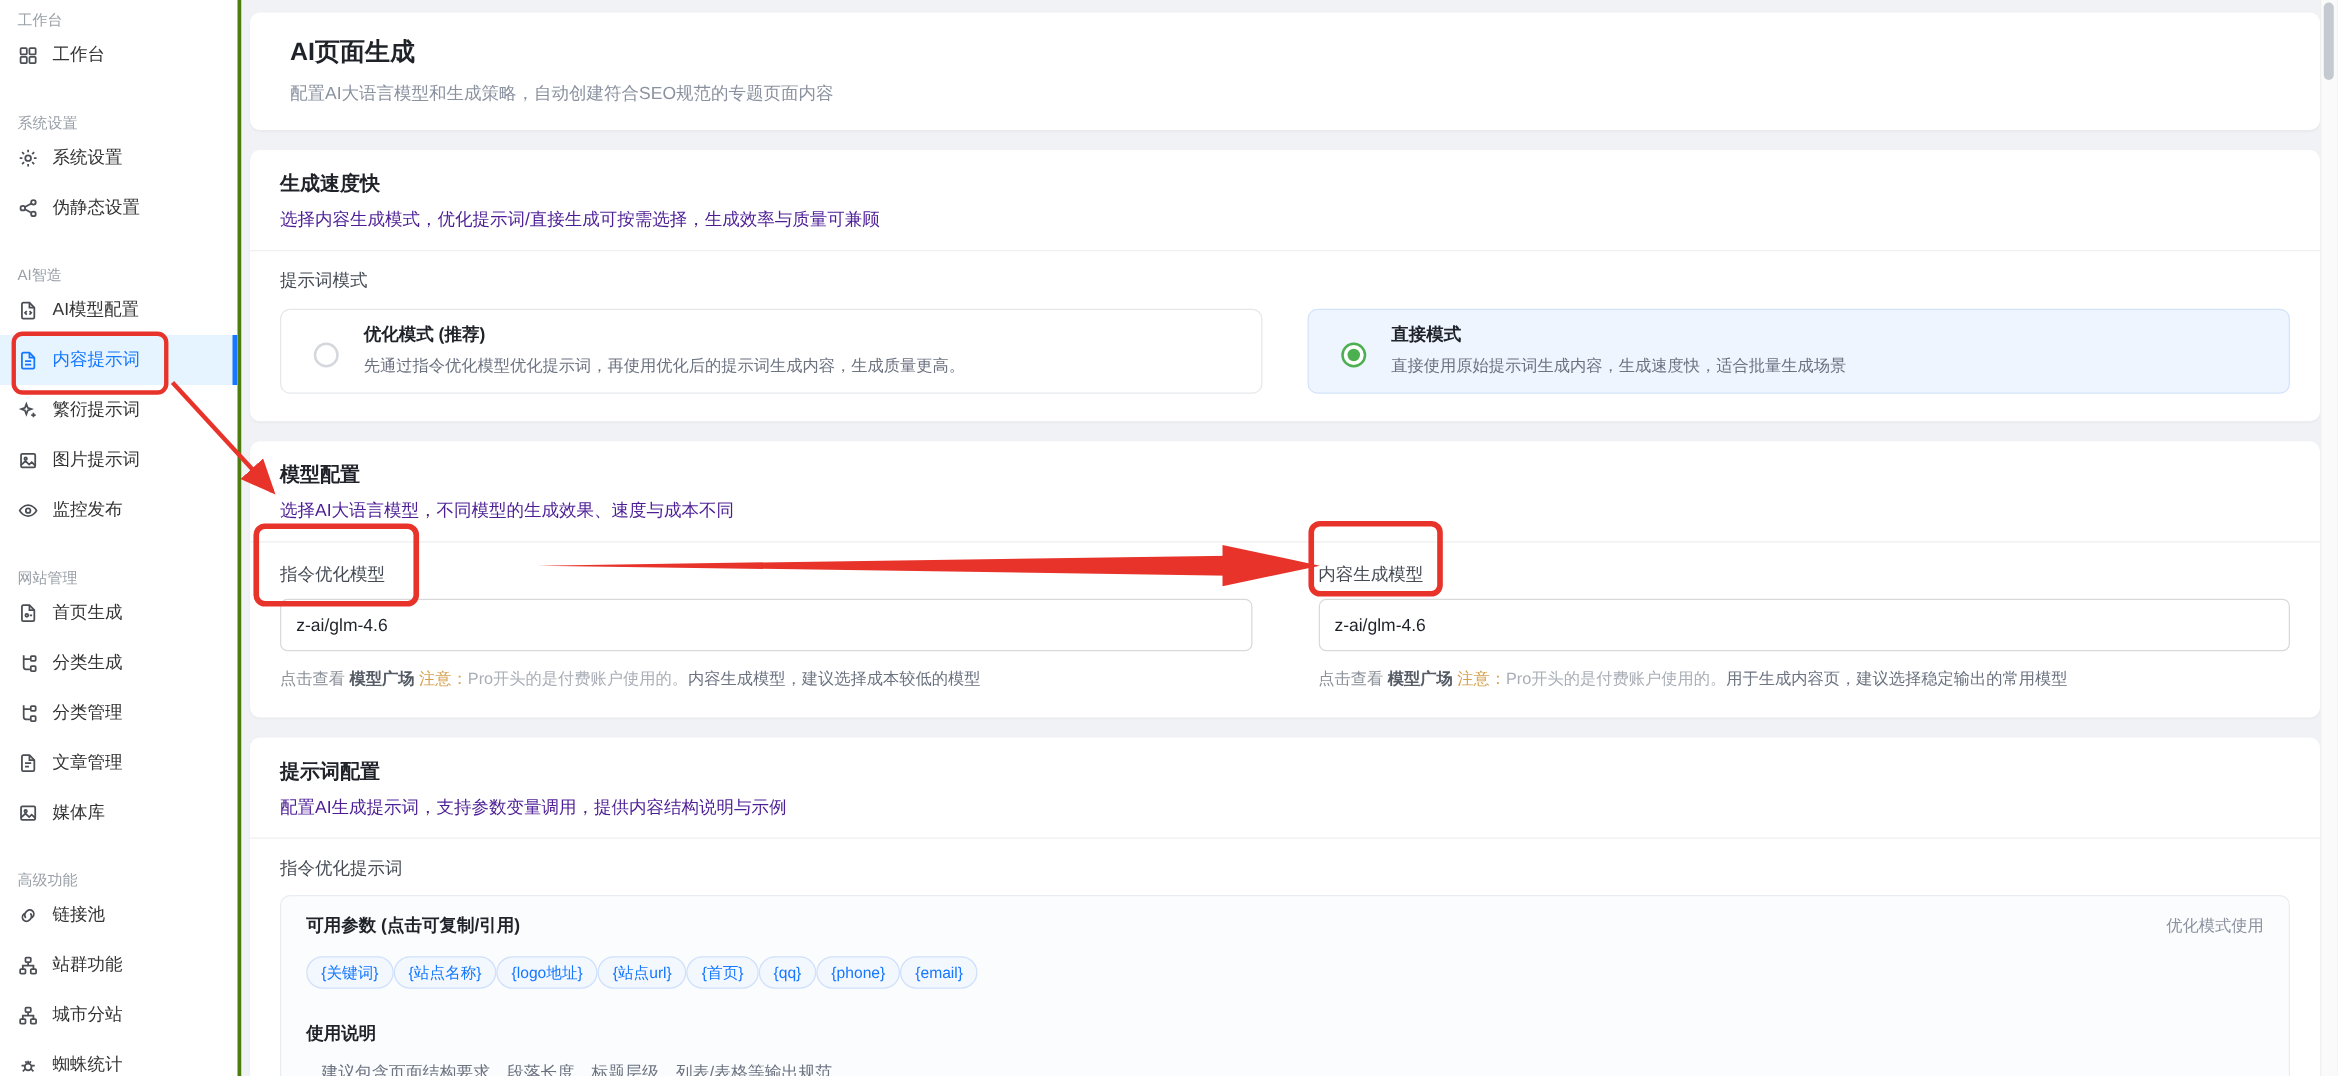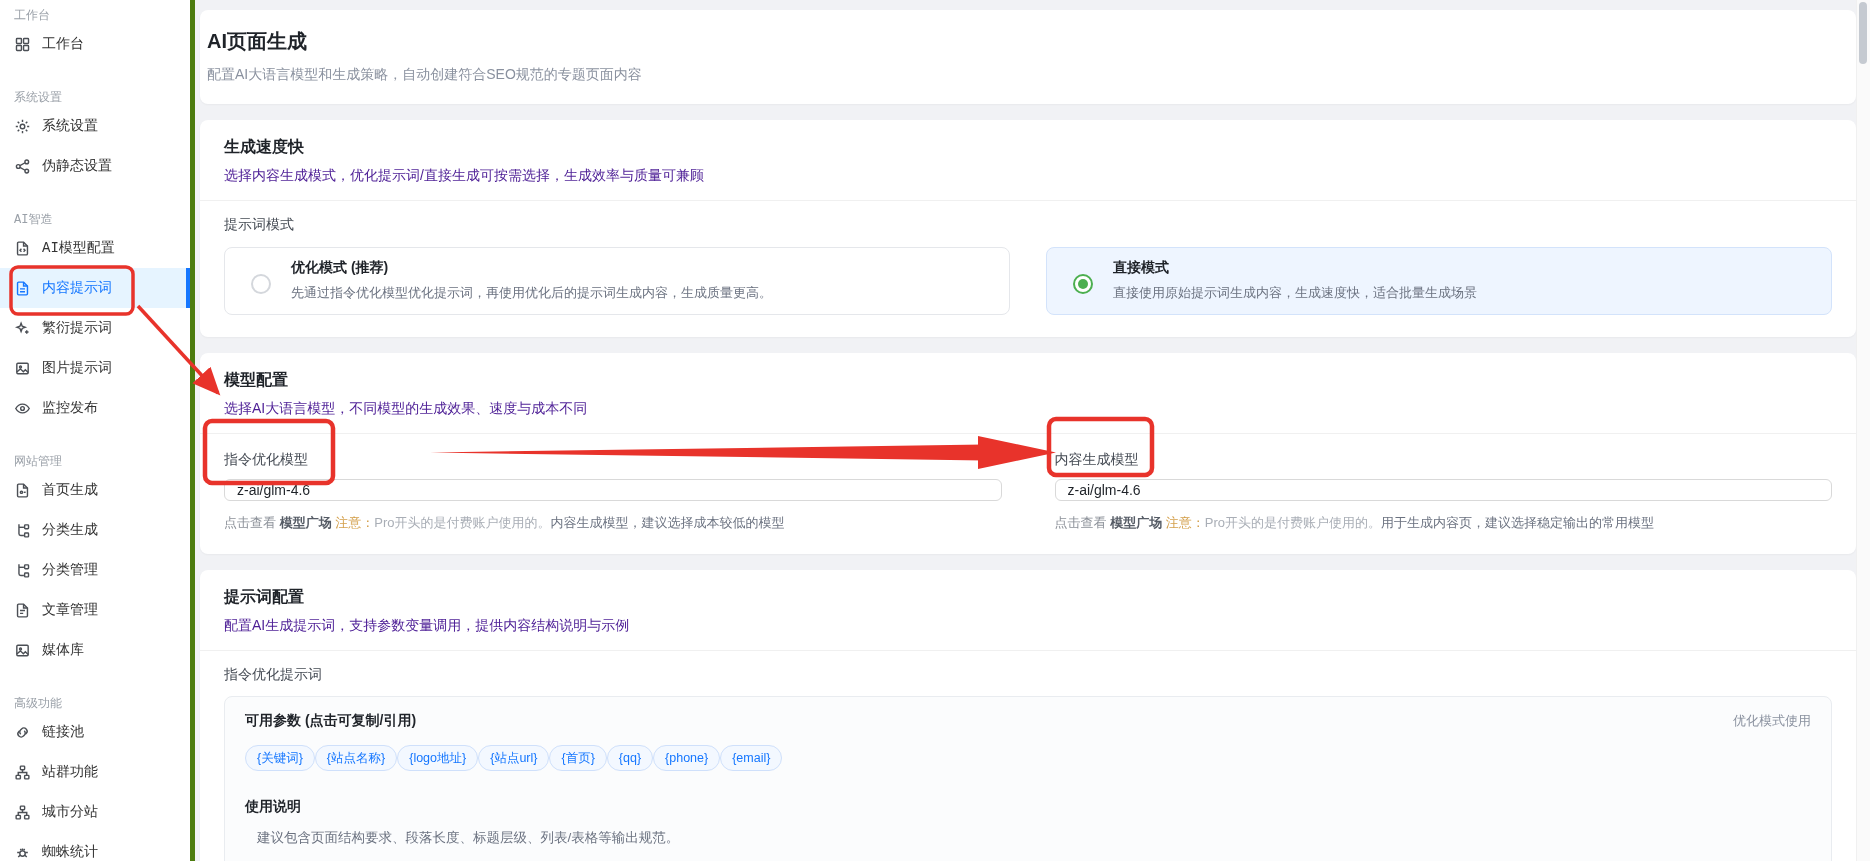--- a/index.html
+++ b/index.html
@@ -5,21 +5,21 @@
   html,body{margin:0;padding:0;}
   body{
     width:1870px;height:861px;overflow:hidden;position:relative;
     background:#f1f2f5;
     font-family:"Liberation Sans","DejaVu Sans",sans-serif;
     color:#1f2329;-webkit-font-smoothing:antialiased;
   }
   
   .sidebar{
     position:absolute;left:0;top:0;bottom:0;width:190px;background:#fff;
-    border-right:5px solid #4d7c0f;z-index:2;font-family:Liberation Mono, monospace;
+    border-right:3px solid #4d7c0f;z-index:2;
   }
   .side-section-label{
     margin:26px 0 0 0;padding:0 0 0 14px;height:16px;line-height:16px;
     font-size:12px;color:#9aa0a8;
   }
   .side-section-label.first{margin-top:8px;}
   .side-item{
     height:40px;display:flex;align-items:center;padding-left:14px;cursor:pointer;
     font-size:14px;color:#333;position:relative;
   }
@@ -30,39 +30,39 @@
   .side-item.active::after{content:"";position:absolute;right:0;top:0;bottom:0;width:4px;background:#1677ff;}
   
   .main{position:absolute;left:190px;top:0;right:14px;bottom:0;padding:10px 0 0 10px;}
   .card{background:#fff;border-radius:8px;box-shadow:0 1px 2px rgba(0,0,0,.04);margin-bottom:16px;}
   .card-head{padding:17px 24px 15px 24px;}
   .card-title{font-size:16px;font-weight:bold;color:#1f2329;}
   .card-sub{margin-top:9px;font-size:14px;color:#4c1d95;}
   .card-body{border-top:1px solid #f0f0f0;padding:15px 24px 22px 24px;}
   .page-title{font-size:20px;font-weight:bold;}
   .page-sub{margin-top:11px;font-size:14px;color:#8a919f;}
-  .hdr-card{padding:18px 24px 20px 7px;}
+  .hdr-card{padding:18px 24px 20px 32px;}
   .field-label{font-size:14px;color:#454b54;}
   
   .opt-grid{display:grid;grid-template-columns:1fr 1fr;gap:36px;margin-top:13px;}
   .opt{
     border:1px solid #e5e7eb;border-radius:8px;background:#fff;
     padding:11px 16px 12px 16px;display:flex;align-items:center;cursor:pointer;min-height:38px;
   }
   .opt.selected{background:#eef5ff;border-color:#d3e3fb;}
   .radio{width:16px;height:16px;border:2px solid #d4d7dc;border-radius:50%;background:#fff;margin:7px 20px 0 10px;flex:0 0 auto;position:relative;}
   .radio.checked{border-color:#4caf50;}
   .radio.checked::after{content:"";position:absolute;left:3px;top:3px;width:10px;height:10px;border-radius:50%;background:#4caf50;}
   .opt-title{font-size:14px;font-weight:bold;color:#1f2329;}
   .opt-desc{margin-top:7px;font-size:13px;color:#6b7280;}
   
   .fld-grid{display:grid;grid-template-columns:1fr 1fr;gap:53px;margin-top:2px;}
   .fld-label{font-size:14px;color:#454b54;margin-bottom:10px;}
   .txt-input{
-    width:100%;box-sizing:border-box;height:22px;border:1px solid #d9d9d9;border-radius:6px;
+    width:100%;box-sizing:border-box;height:42px;border:1px solid #d9d9d9;border-radius:6px;
     padding:0 12px;font-size:14px;color:#1f2329;background:#fff;outline:none;
     font-family:"Liberation Sans","DejaVu Sans",sans-serif;
   }
   .helper{margin-top:13px;font-size:13px;line-height:18px;}
   .h-pre{color:#8c9199;}
   .h-link{color:#565c66;font-weight:bold;cursor:pointer;}
   .h-note-label{color:#d4a04c;}
   .h-note{color:#a9aeb6;}
   .h-tail{color:#6b7280;}
   

